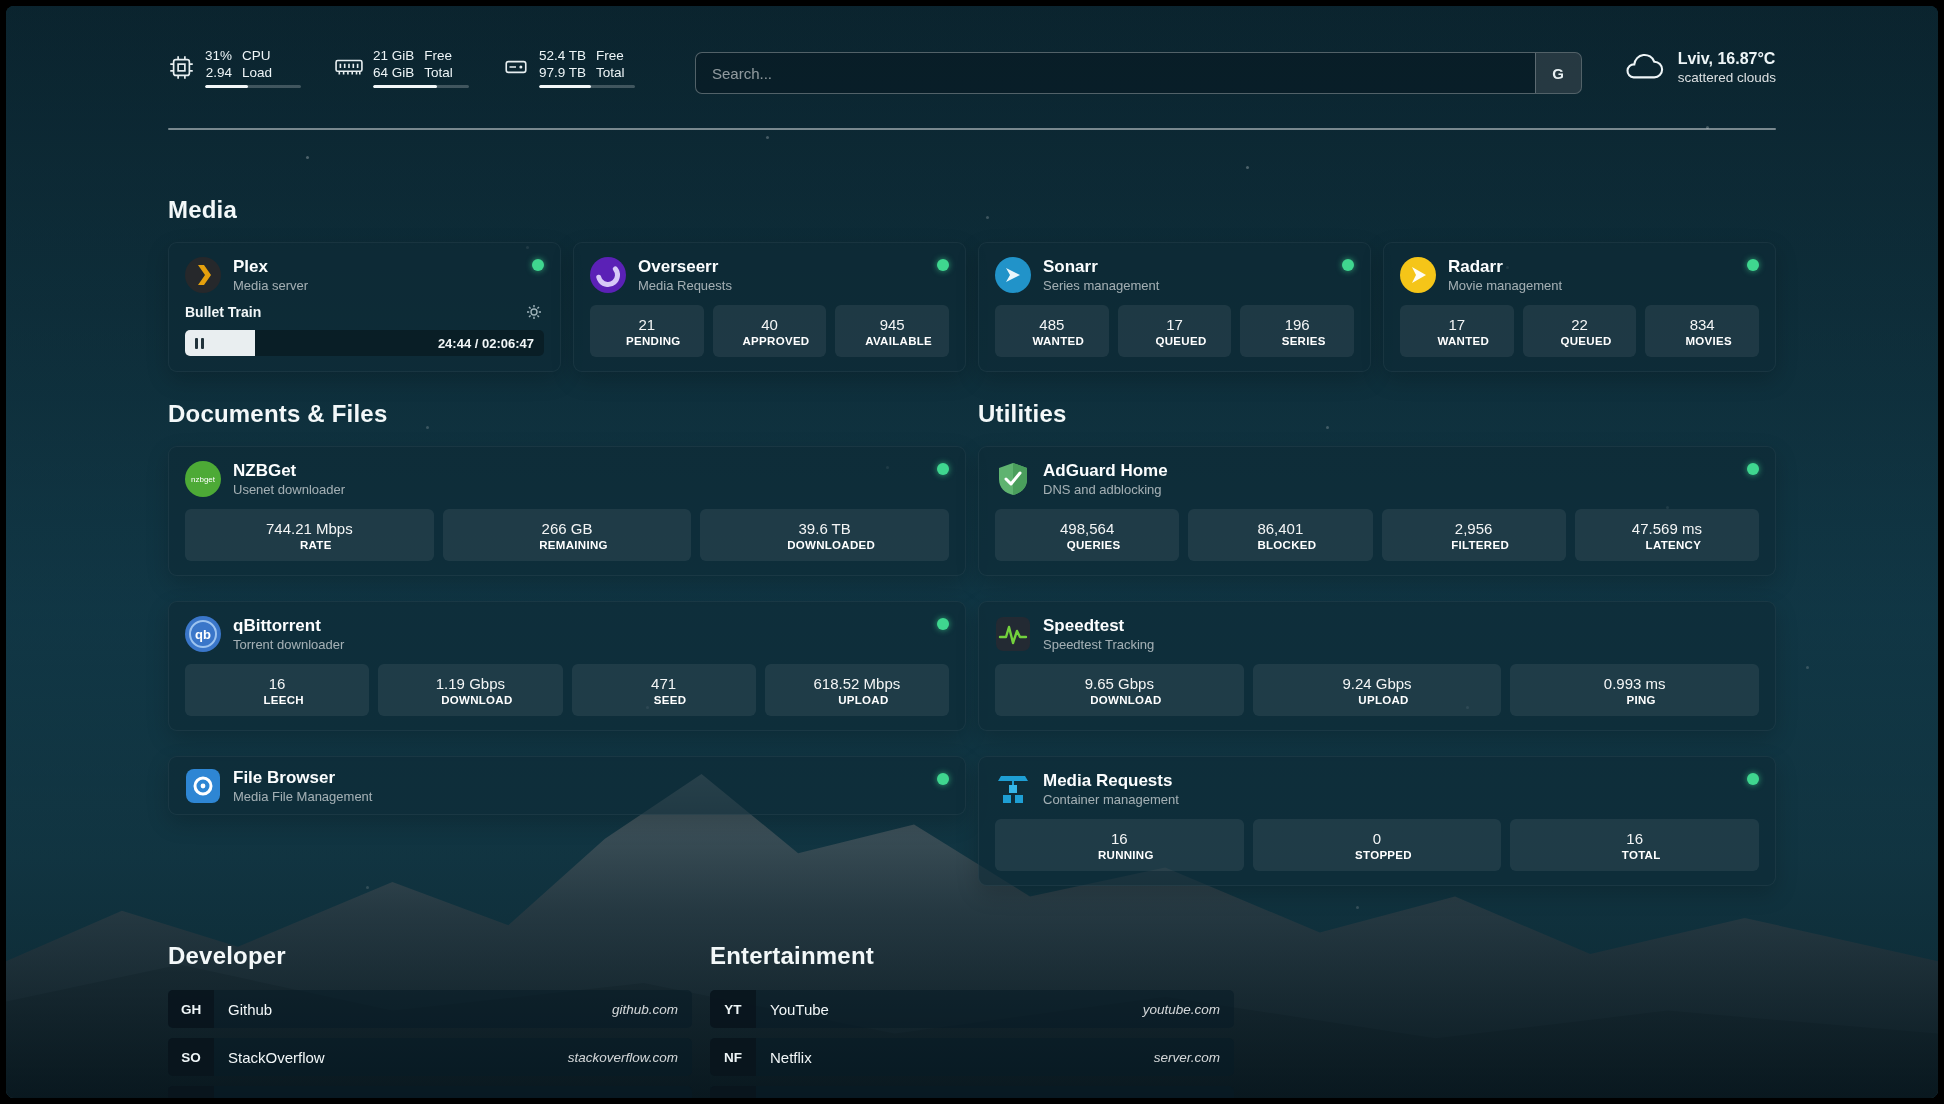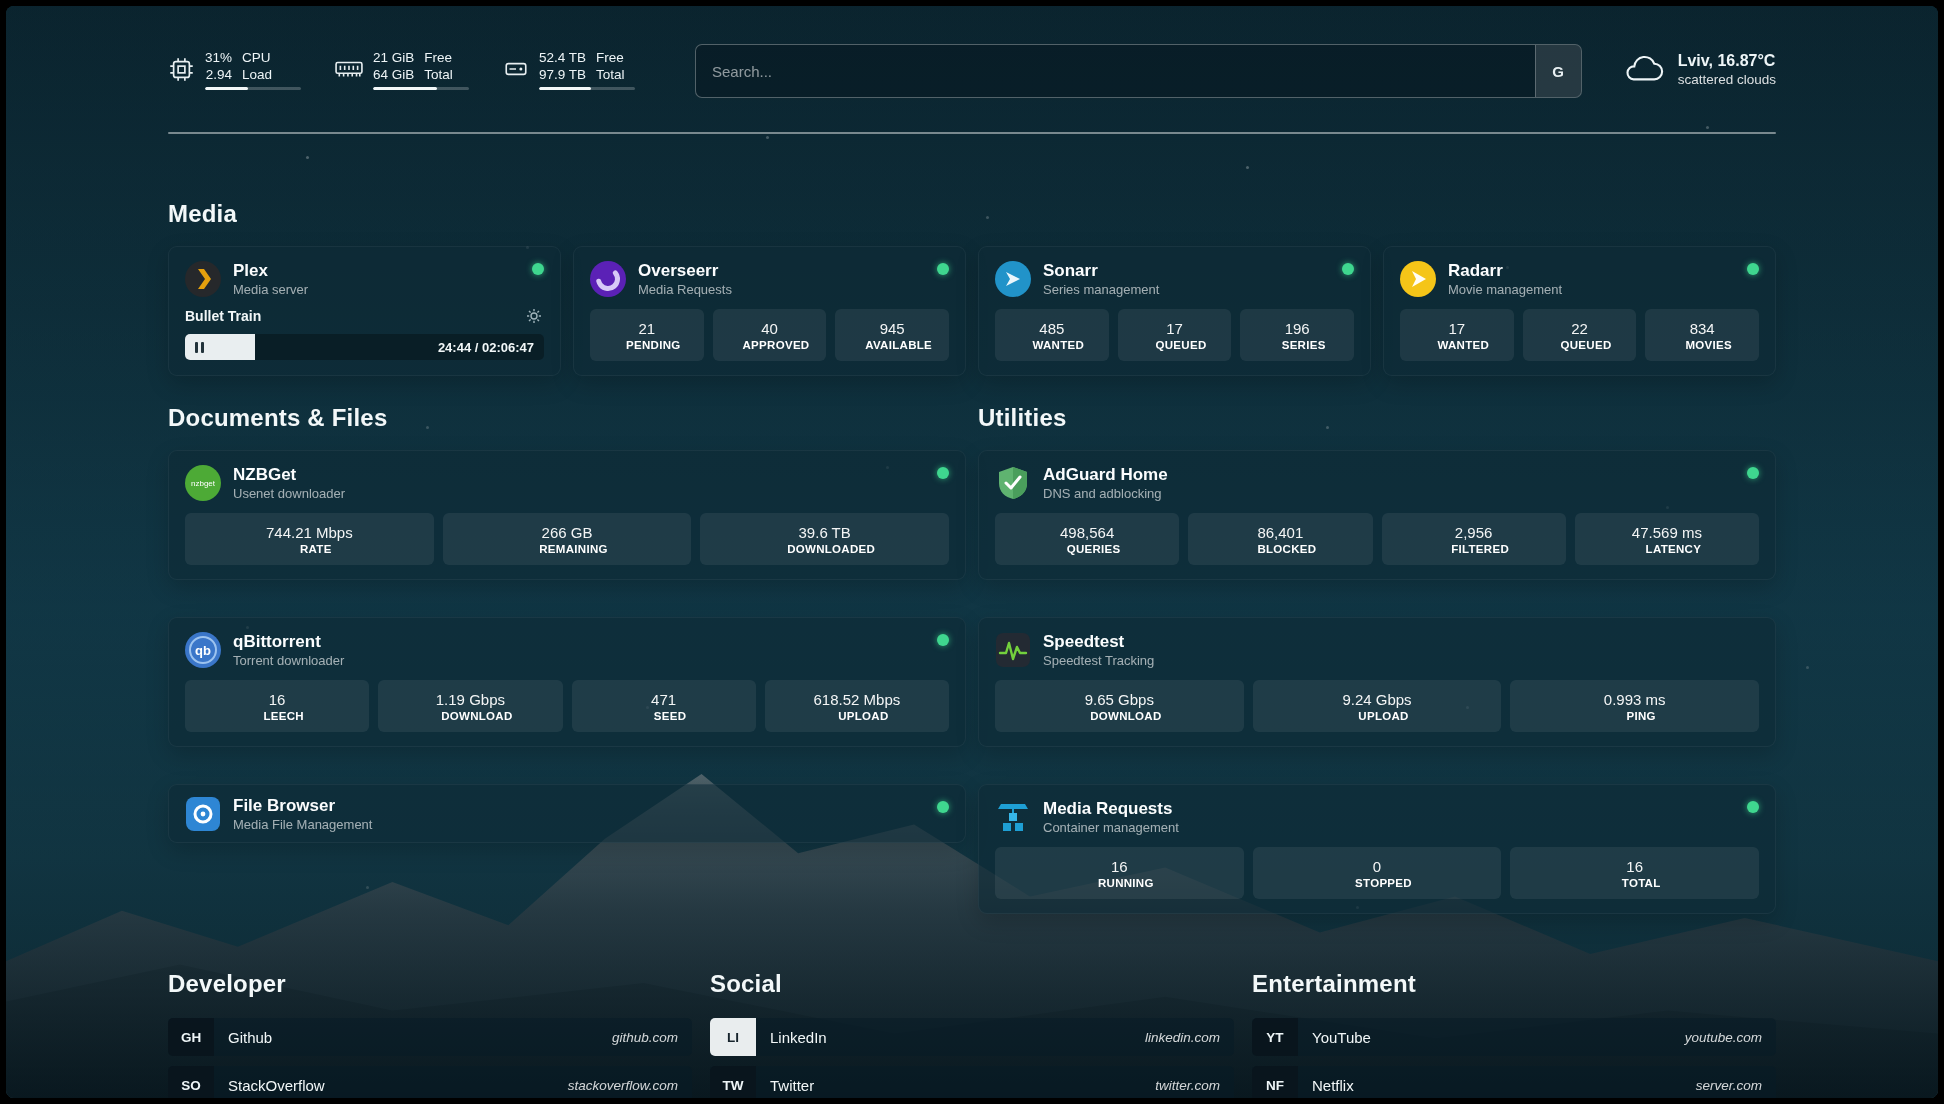--- a/index.html
+++ b/index.html
@@ -35,42 +35,42 @@
   
   .topbar { display:flex; align-items:center; }
   .stat { display:flex; align-items:center; gap:10px; margin-right:34px; }
   .stat svg { flex:none; }
   .stat-cols { display:flex; gap:10px; font-size:13.5px; line-height:17px; color:#eef5f7; }
   .vals { display:flex; flex-direction:column; align-items:flex-end; }
   .labs { display:flex; flex-direction:column; align-items:flex-start; }
   .minibar { margin-top:4px; height:3px; width:96px; background:rgba(255,255,255,.22); border-radius:2px; overflow:hidden; }
   .minibar-fill { height:100%; background:#f2f7f8; border-radius:2px; }
 
-  .search { flex:1; display:flex; align-items:center; height:54px; margin:4px 40px 0 26px;
+  .search { flex:1; display:flex; align-items:center; height:42px; margin:12px 40px 0 26px;
     background:rgba(8,24,32,.55); border:1px solid rgba(255,255,255,.30); border-radius:7px; overflow:hidden; }
   .search input { flex:1; height:100%; border:none; outline:none; background:transparent; color:#fff;
     font-size:15px; padding:0 16px; font-family:"Liberation Sans", sans-serif; }
   .search input::placeholder { color:rgba(255,255,255,.55); }
   .search-btn { width:46px; height:100%; border:none; cursor:pointer; background:rgba(255,255,255,.12);
     border-left:1px solid rgba(255,255,255,.25); color:#e9f1f3; font-size:15px; font-weight:bold; }
 
   .weather { display:flex; align-items:center; gap:12px; }
   .weather-main { font-size:16px; font-weight:bold; }
   .weather-sub { font-size:13.5px; color:rgba(255,255,255,.85); margin-top:2px; }
 
   .divider { margin-top:34px; height:2px; background:rgba(255,255,255,.45); border-radius:1px; }
 
   .section-title { font-size:24px; font-weight:bold; color:#f3f8f9; letter-spacing:.2px; }
   .mt-media { margin:66px 0 18px; }
   .mt-cols  { margin:28px 0 18px; }
   .mt-book  { margin:56px 0 20px; }
 
   .grid4 { display:grid; grid-template-columns:repeat(4,1fr); gap:12px; }
   .two-col { display:grid; grid-template-columns:1fr 1fr; gap:12px; align-items:start; }
-  .col-stack { display:flex; flex-direction:column; gap:37px;justify-content:flex-end; }
+  .col-stack { display:flex; flex-direction:column; gap:25px;justify-content:flex-end; }
 
   
   .card { position:relative; background:rgba(13,42,54,.60); border:1px solid rgba(255,255,255,.05);
     border-radius:9px; padding:13px 16px; box-shadow:0 8px 22px rgba(0,0,0,.18); }
   .app-card { min-height:130px; }
   .app-card.short { min-height:58px; padding:10px 16px; }
   .status-dot { position:absolute; top:16px; right:16px; width:12px; height:12px; border-radius:50%;
     background:#3fd68f; box-shadow:0 0 6px rgba(63,214,143,.7); }
   .card-head { display:flex; align-items:center; gap:12px; cursor:pointer; }
   .appicon { width:36px; height:36px; flex:none; display:flex; align-items:center; justify-content:center; }
@@ -550,35 +550,20 @@
             <span class="bm-domain">stackoverflow.com</span>
           </div>
           <div class="bm-row">
             <span class="bm-abbr">DT</span>
             <span class="bm-name">DEV</span>
             <span class="bm-domain">dev.to</span>
           </div>
         </div>
       </section>
 
-      <section>
-        <h2 class="section-title mt-book">Social</h2>
-        <div class="bm-list">
-          <div class="bm-row">
-            <span class="bm-abbr light">LI</span>
-            <span class="bm-name">LinkedIn</span>
-            <span class="bm-domain">linkedin.com</span>
-          </div>
-          <div class="bm-row">
-            <span class="bm-abbr">TW</span>
-            <span class="bm-name">Twitter</span>
-            <span class="bm-domain">twitter.com</span>
-          </div>
-        </div>
-      </section>
 
       <section>
         <h2 class="section-title mt-book">Entertainment</h2>
         <div class="bm-list">
           <div class="bm-row">
             <span class="bm-abbr">YT</span>
             <span class="bm-name">YouTube</span>
             <span class="bm-domain">youtube.com</span>
           </div>
           <div class="bm-row">

